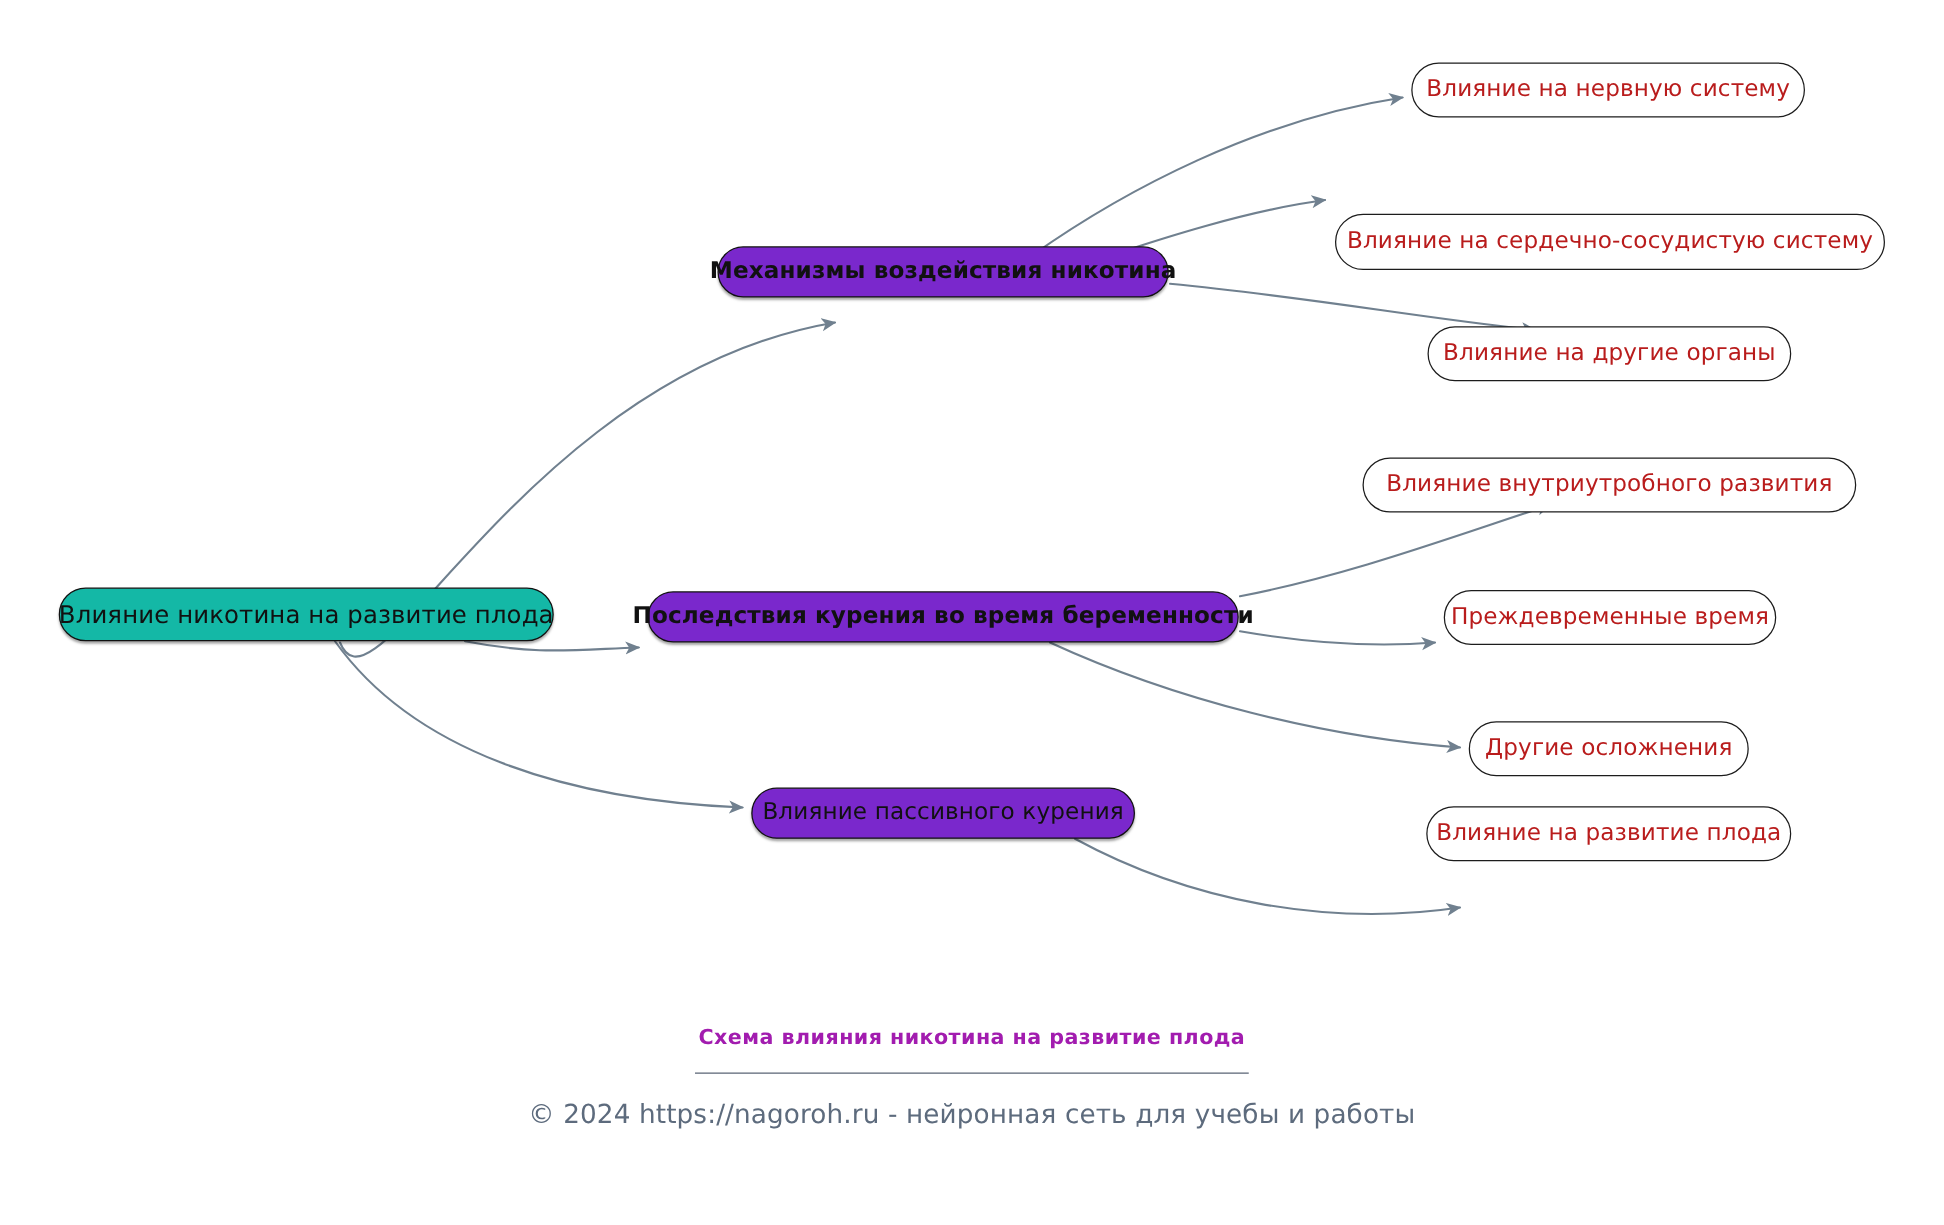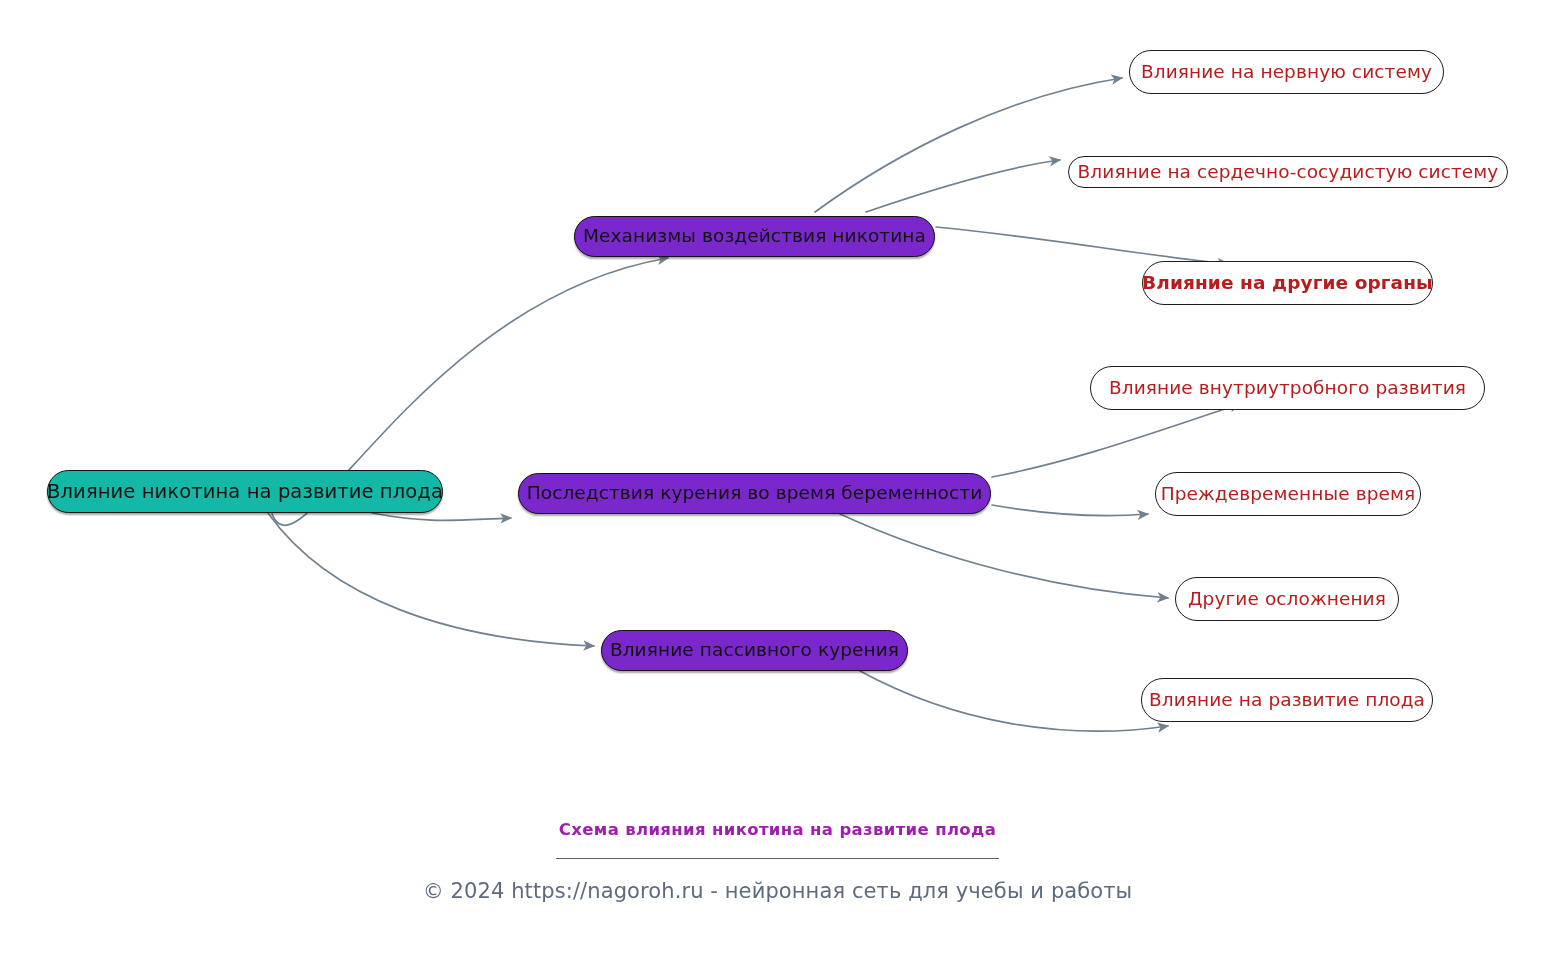--- a/index.html
+++ b/index.html
@@ -123,48 +123,48 @@
         <path d="M 992,505 C 1050,515 1100,518 1148,514" fill="none" stroke="#70808f" stroke-width="1.7" stroke-linecap="round" marker-end="url(#arrowhead)"></path>
         <path d="M 840,514 C 940,560 1060,590 1168,598" fill="none" stroke="#70808f" stroke-width="1.7" stroke-linecap="round" marker-end="url(#arrowhead)"></path>
         <path d="M 860,671 C 950,720 1060,742 1168,726" fill="none" stroke="#70808f" stroke-width="1.7" stroke-linecap="round" marker-end="url(#arrowhead)"></path>
       </g>
   </svg>
 
   <div id="nodes-group">
       <div class="node node-root" style="left: 47px; top: 470px; width: 396px; height: 43px;">
         <span class="node-label">Влияние никотина на развитие плода</span>
       </div>
-      <div class="node node-branch" style="left: 574px; top: 216px; width: 361px; height: 41px;">
+      <div class="node node-branch" style="left: 574px; top: 197px; width: 361px; height: 41px; font-weight: bold;">
         <span class="node-label">Механизмы воздействия никотина</span>
       </div>
       <div class="node node-leaf" style="left: 1129px; top: 50px; width: 315px; height: 44px;">
         <span class="node-label">Влияние на нервную систему</span>
       </div>
-      <div class="node node-leaf" style="left: 1068px; top: 156px; width: 440px; height: 32px;">
+      <div class="node node-leaf" style="left: 1068px; top: 171px; width: 440px; height: 45px;">
         <span class="node-label">Влияние на сердечно-сосудистую систему</span>
       </div>
-      <div class="node node-leaf" style="left: 1142px; top: 261px; width: 291px; height: 44px; font-weight: bold;">
+      <div class="node node-leaf" style="left: 1142px; top: 261px; width: 291px; height: 44px;">
         <span class="node-label">Влияние на другие органы</span>
       </div>
-      <div class="node node-branch" style="left: 518px; top: 473px; width: 473px; height: 41px;">
+      <div class="node node-branch" style="left: 518px; top: 473px; width: 473px; height: 41px; font-weight: bold;">
         <span class="node-label">Последствия курения во время беременности</span>
       </div>
       <div class="node node-leaf" style="left: 1090px; top: 366px; width: 395px; height: 44px;">
         <span class="node-label">Влияние внутриутробного развития</span>
       </div>
       <div class="node node-leaf" style="left: 1155px; top: 472px; width: 266px; height: 44px;">
         <span class="node-label">Преждевременные время</span>
       </div>
       <div class="node node-leaf" style="left: 1175px; top: 577px; width: 224px; height: 44px;">
         <span class="node-label">Другие осложнения</span>
       </div>
       <div class="node node-branch" style="left: 601px; top: 630px; width: 307px; height: 41px;">
         <span class="node-label">Влияние пассивного курения</span>
       </div>
-      <div class="node node-leaf" style="left: 1141px; top: 678px; width: 292px; height: 44px;">
+      <div class="node node-leaf" style="left: 1141px; top: 645px; width: 292px; height: 44px;">
         <span class="node-label">Влияние на развитие плода</span>
       </div>
     </div>
 
 </div>
 
 <div id="footer">
   <div id="footer-title">Схема влияния никотина на развитие плода</div>
   <div id="footer-divider"></div>
   <div id="footer-copy">© 2024 https://nagoroh.ru - нейронная сеть для учебы и работы</div>

